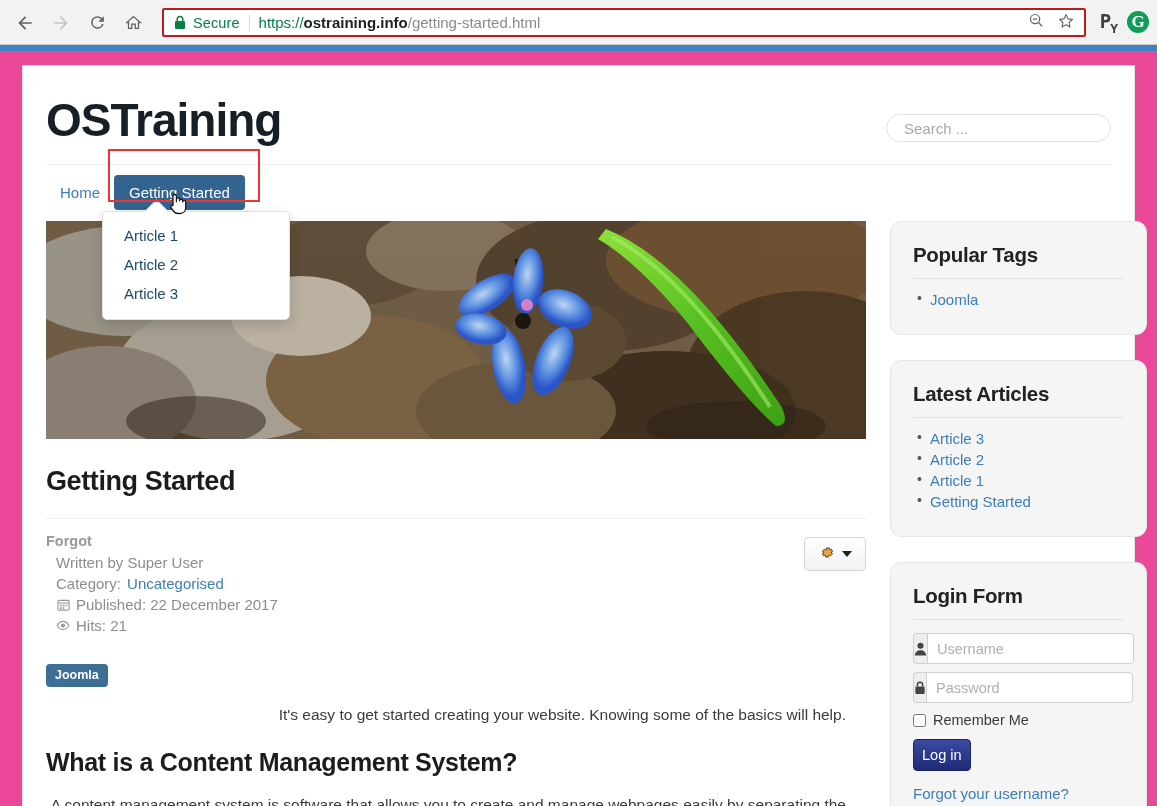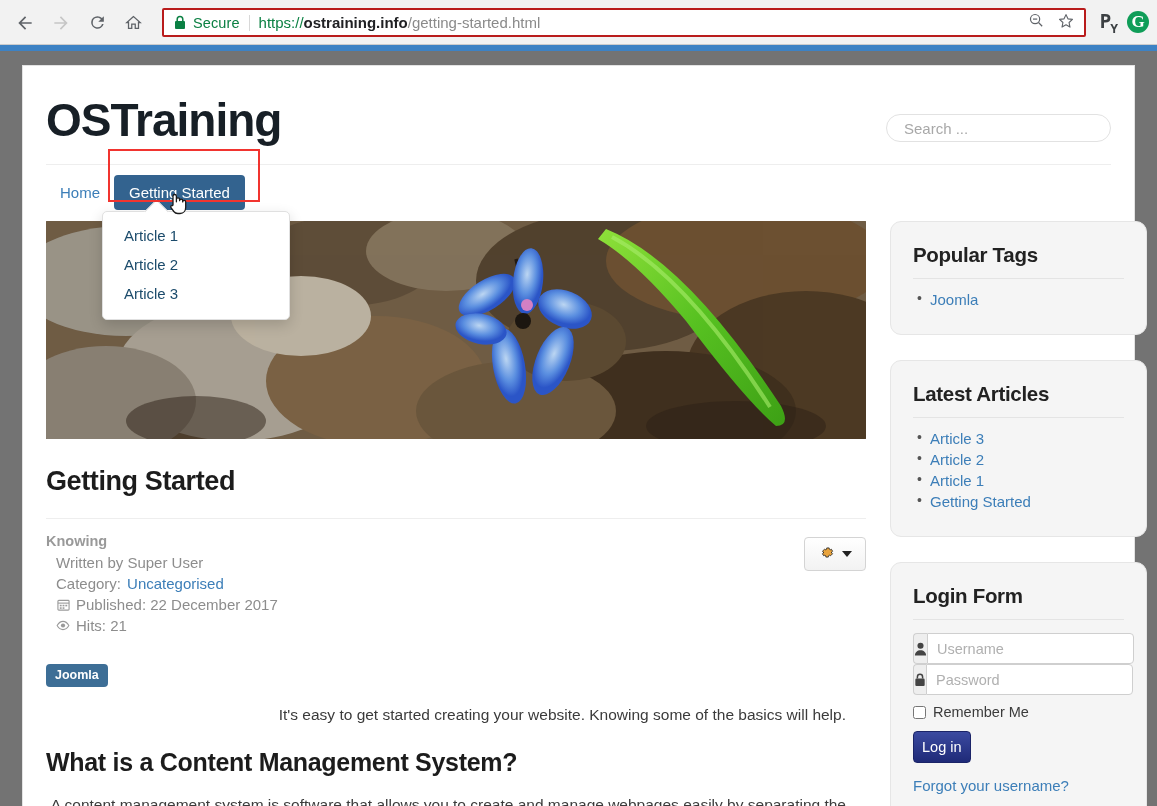--- a/index.html
+++ b/index.html
@@ -64,21 +64,21 @@
     font-family: "Liberation Serif", serif;
   }
   .chrome-bottom-shadow {
     position: absolute; left: 0; right: 0; bottom: 0; height: 1px;
     background: #ccc;
   }
   .blue-bar { height: 6px; background: #3d82c4; }
 
   
   .page {
-    background: #737373; height: 755px; padding: 14px 22px 0 22px;
+    background: #ec4899; height: 755px; padding: 14px 22px 0 22px;
     position: relative;
   }
   .container {
     background: #fff; border: 1px solid #e3e3e3;
     border-bottom: none; height: 100%; padding: 0 23px;
     position: relative;
   }
 
   
   .site-header {
@@ -209,21 +209,21 @@
   .mod-list li { position: relative; line-height: 21px; padding: 0 0 0 0; }
   .mod-list li::before {
     content: "•"; position: absolute; left: -13px; top: -1px;
     color: #555; font-size: 14px;
   }
   .mod-list a {
     font-size: 15px; color: #3c7eb8; text-decoration: none; cursor: pointer;
   }
 
   
-  .input-group { display: flex; }
+  .input-group { display: flex; margin-bottom: 8px; }
   .ig-addon {
     width: 30px; height: 31px; border: 1px solid #cfcfcf;
     border-right: none; border-radius: 4px 0 0 4px;
     background: #eeeeee; display: flex; align-items: center;
     justify-content: center;
   }
   .ig-input {
     flex: 1; height: 31px; border: 1px solid #cfcfcf;
     border-radius: 0 4px 4px 0; padding: 0 9px; font-size: 14.5px;
     color: #555; background: #fff; outline: none;
@@ -393,21 +393,21 @@
               <circle cx="4" cy="-16" r="6" fill="#d480c4"></circle>
             </g>
           </svg>
         </div>
 
         <div class="art-title">Getting Started</div>
         <div class="art-rule"></div>
 
         <div class="details-row">
           <div>
-            <div class="dl-label">Knowing</div>
+            <div class="dl-label">Forgot</div>
             <div class="dl-list">
               <div class="dl-line">
                 <span>Written by Super User</span>
               </div>
               <div class="dl-line">
                 <span>Category:</span>
                 <a>Uncategorised</a>
               </div>
               <div class="dl-line">
                 <span class="dl-ico">

